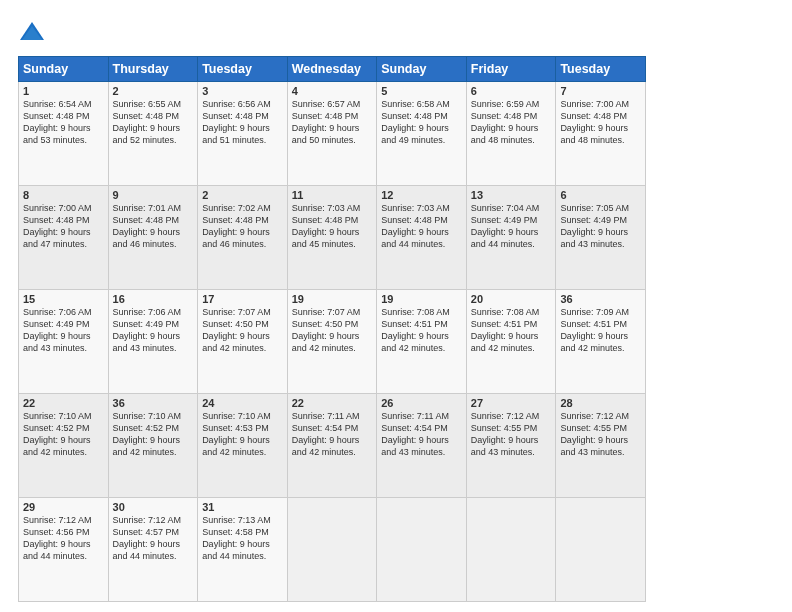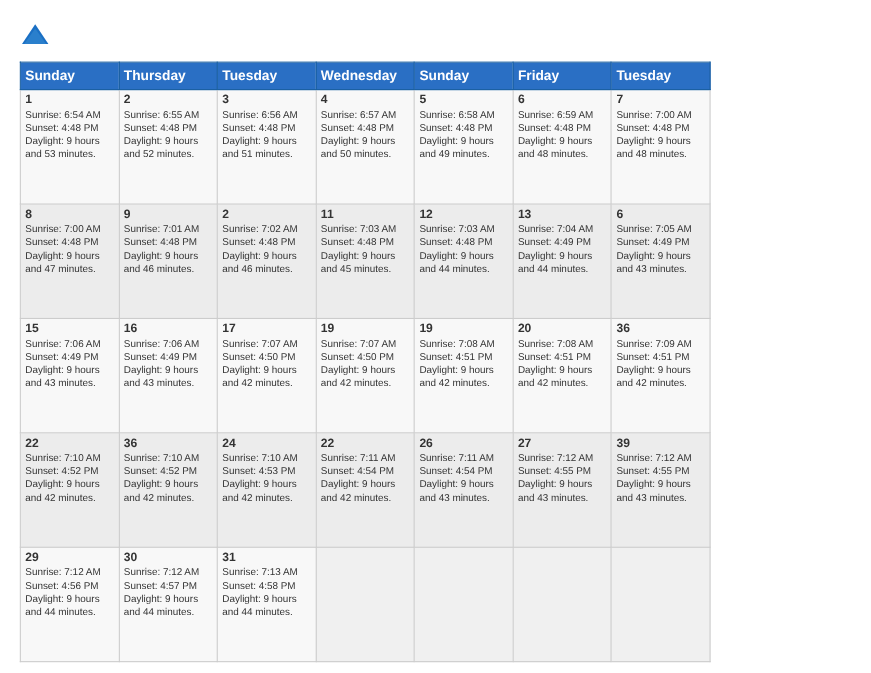--- a/index.html
+++ b/index.html
@@ -164,21 +164,21 @@
           <td><span class="day-num">20</span><span class="day-info">Sunrise: 7:08 AM<br>Sunset: 4:51 PM<br>Daylight: 9 hours and 42 minutes.</span></td>
           <td><span class="day-num">36</span><span class="day-info">Sunrise: 7:09 AM<br>Sunset: 4:51 PM<br>Daylight: 9 hours and 42 minutes.</span></td>
         </tr>
         <tr>
           <td><span class="day-num">22</span><span class="day-info">Sunrise: 7:10 AM<br>Sunset: 4:52 PM<br>Daylight: 9 hours and 42 minutes.</span></td>
           <td><span class="day-num">36</span><span class="day-info">Sunrise: 7:10 AM<br>Sunset: 4:52 PM<br>Daylight: 9 hours and 42 minutes.</span></td>
           <td><span class="day-num">24</span><span class="day-info">Sunrise: 7:10 AM<br>Sunset: 4:53 PM<br>Daylight: 9 hours and 42 minutes.</span></td>
           <td><span class="day-num">22</span><span class="day-info">Sunrise: 7:11 AM<br>Sunset: 4:54 PM<br>Daylight: 9 hours and 42 minutes.</span></td>
           <td><span class="day-num">26</span><span class="day-info">Sunrise: 7:11 AM<br>Sunset: 4:54 PM<br>Daylight: 9 hours and 43 minutes.</span></td>
           <td><span class="day-num">27</span><span class="day-info">Sunrise: 7:12 AM<br>Sunset: 4:55 PM<br>Daylight: 9 hours and 43 minutes.</span></td>
-          <td><span class="day-num">39</span><span class="day-info">Sunrise: 7:12 AM<br>Sunset: 4:55 PM<br>Daylight: 9 hours and 43 minutes.</span></td>
+          <td><span class="day-num">28</span><span class="day-info">Sunrise: 7:12 AM<br>Sunset: 4:55 PM<br>Daylight: 9 hours and 43 minutes.</span></td>
         </tr>
         <tr>
           <td><span class="day-num">29</span><span class="day-info">Sunrise: 7:12 AM<br>Sunset: 4:56 PM<br>Daylight: 9 hours and 44 minutes.</span></td>
           <td><span class="day-num">30</span><span class="day-info">Sunrise: 7:12 AM<br>Sunset: 4:57 PM<br>Daylight: 9 hours and 44 minutes.</span></td>
           <td><span class="day-num">31</span><span class="day-info">Sunrise: 7:13 AM<br>Sunset: 4:58 PM<br>Daylight: 9 hours and 44 minutes.</span></td>
           <td class="empty-cell"></td>
           <td class="empty-cell"></td>
           <td class="empty-cell"></td>
           <td class="empty-cell"></td>
         </tr>

